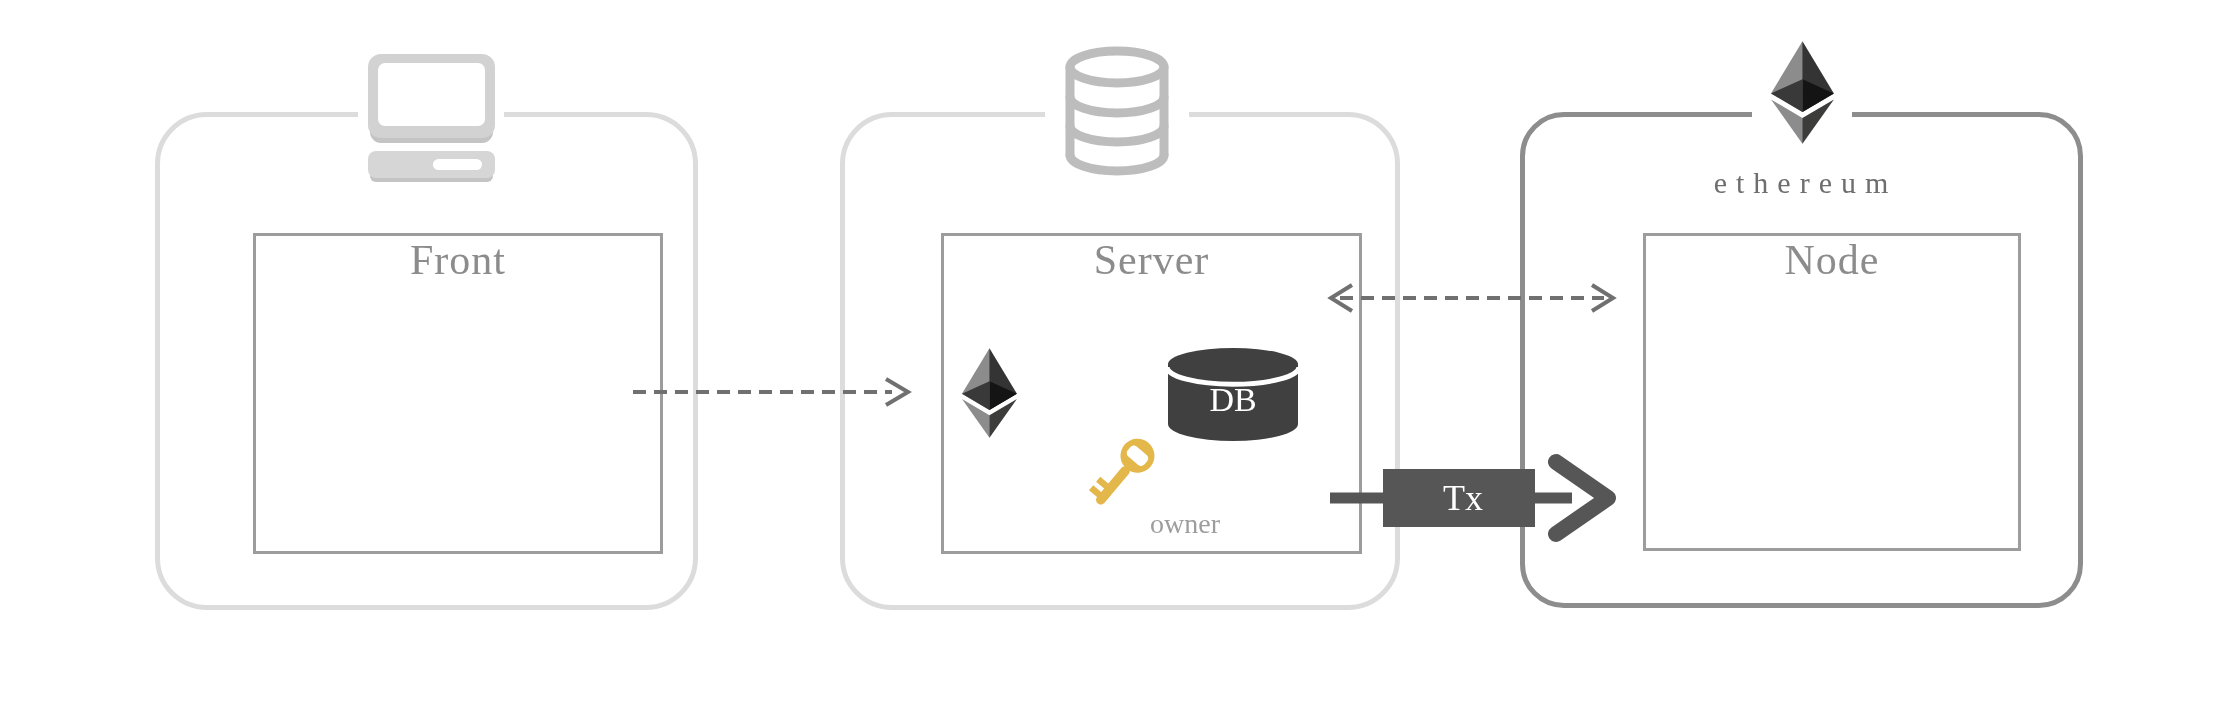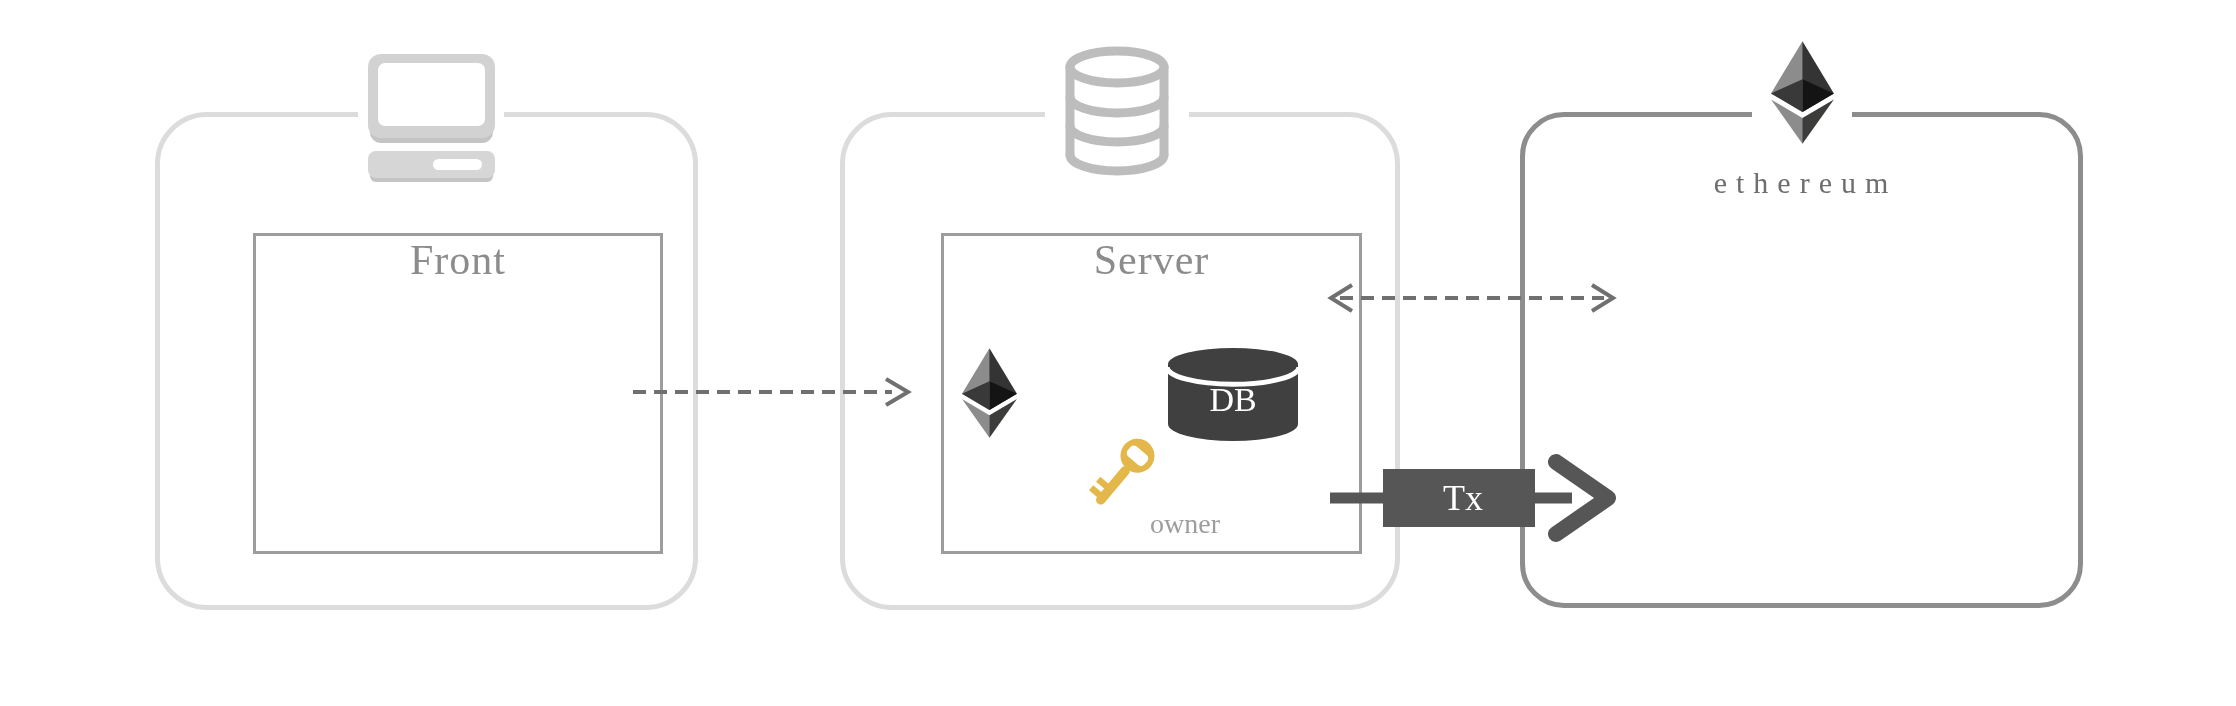--- a/index.html
+++ b/index.html
@@ -93,20 +93,23 @@
     </svg>
   </div>
   <div class="wordmark">ethereum</div>
 
   <div class="inner-box" style="left:225px;top:233px;width:404px;height:315px;">
     <span class="box-label">Front</span>
   </div>
   <div class="inner-box" style="left:913px;top:233px;width:415px;height:315px;">
     <span class="box-label">Server</span>
   </div>
+  <div class="inner-box" style="left:1615px;top:233px;width:372px;height:312px;">
+    <span class="box-label">Node</span>
+  </div>
 
   <svg class="eth-small" viewBox="0 0 256.32 417.12">
     <polygon fill="#343434" points="127.96 0 125.17 9.5 125.17 285.17 127.96 287.96 255.92 212.32"></polygon>
     <polygon fill="#8C8C8C" points="127.96 0 0 212.32 127.96 287.96 127.96 154.16"></polygon>
     <polygon fill="#3C3C3B" points="127.96 312.19 126.39 314.11 126.39 412.31 127.96 416.91 255.99 236.59"></polygon>
     <polygon fill="#8C8C8C" points="127.96 416.91 127.96 312.19 0 236.59"></polygon>
     <polygon fill="#141414" points="127.96 287.96 255.92 212.32 127.96 154.16"></polygon>
     <polygon fill="#393939" points="0 212.32 127.96 287.96 127.96 154.16"></polygon>
   </svg>
 

